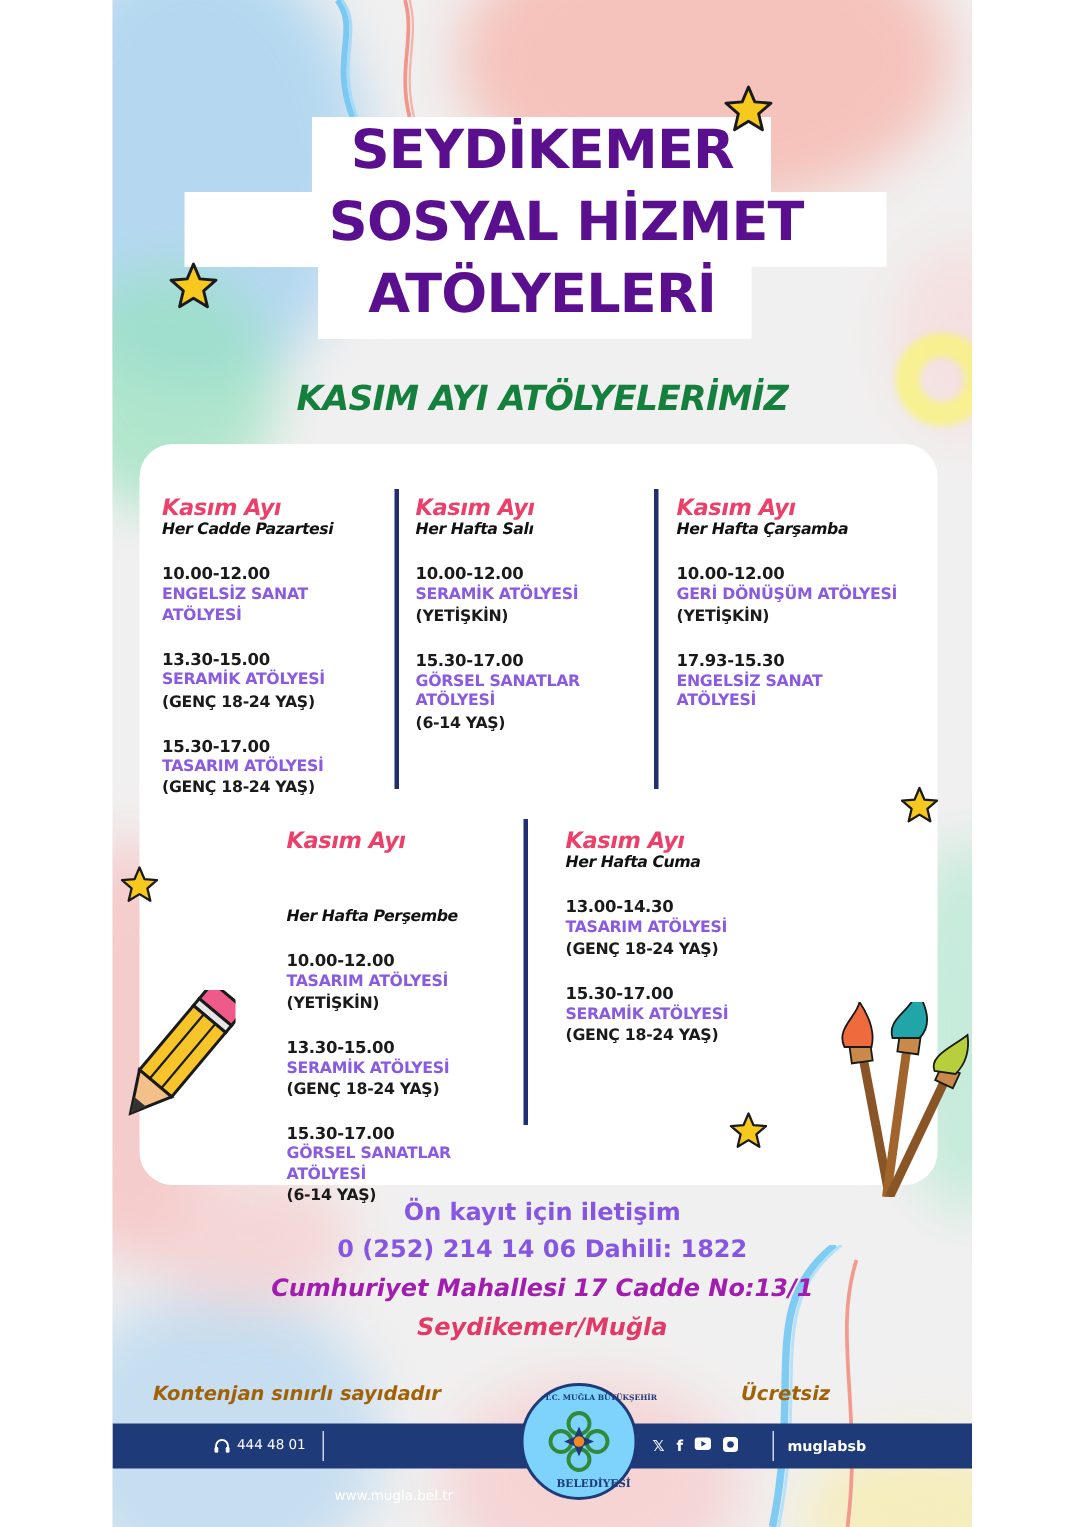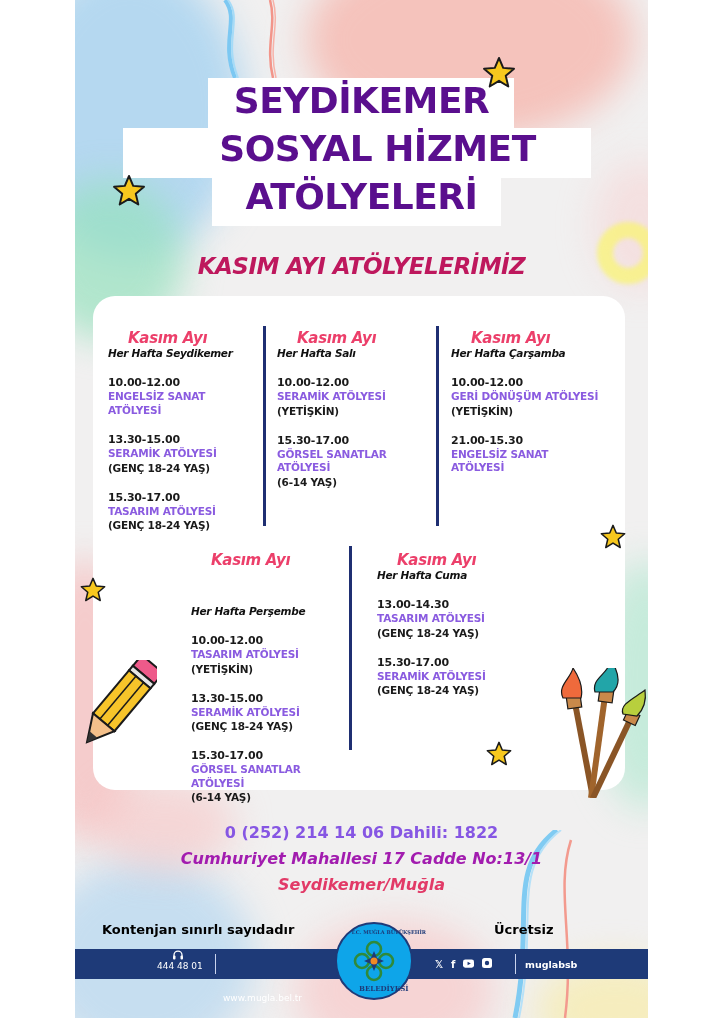--- a/index.html
+++ b/index.html
@@ -31,57 +31,57 @@
   .title-box { position: absolute; background: #ffffff; }
   .title-line {
     position: absolute; left: 0; width: 573px; text-align: center;
     font-family: "DejaVu Sans", sans-serif; font-weight: bold;
     color: #5a0f8e; font-size: 36px; letter-spacing: -0.5px;
   }
 
   .subtitle {
     position: absolute; left: 0; width: 573px; top: 253px; text-align: center;
     font-family: "DejaVu Sans", sans-serif; font-weight: bold; font-style: italic;
-    color: #be185d; font-size: 23px; letter-spacing: -0.5px;
+    color: #15803d; font-size: 23px; letter-spacing: -0.5px;
   }
 
   .card {
     position: absolute; left: 18px; top: 296px; width: 532px; height: 494px;
     background: #ffffff; border-radius: 22px;
   }
 
   .day-col { position: absolute; }
   .kasim { font-family: "DejaVu Sans", sans-serif; font-weight: bold; font-style: italic;
-    color: #ec3f6a; font-size: 15px; line-height: 17px; letter-spacing: -0.3px; margin-left: 20px; }
+    color: #ec3f6a; font-size: 15px; line-height: 17px; letter-spacing: -0.3px; }
   .weekday { font-family: "DejaVu Sans", sans-serif; font-weight: bold; font-style: italic;
     color: #111; font-size: 10.5px; line-height: 13px; letter-spacing: -0.3px; margin-bottom: 4px; }
   .session { margin-top: 16px; margin-bottom: 13px; }
   .time { font-family: "DejaVu Sans", sans-serif; font-size: 11px; color: #1a1a1a; line-height: 14px; font-weight: bold; letter-spacing: -0.2px;}
   .name { font-family: "DejaVu Sans", sans-serif; font-size: 10.5px; color: #8a5be0; line-height: 13.5px; font-weight: bold; letter-spacing: -0.2px;}
   .group { font-family: "DejaVu Sans", sans-serif; font-size: 10.5px; color: #1a1a1a; line-height: 14px; font-weight: bold; letter-spacing: -0.2px;}
 
   .divider { position: absolute; width: 3px; background: #1f2f72; }
 
   .contact { position: absolute; left: 0; width: 573px; text-align: center; }
   .c1 { top: 798px; font-family: "DejaVu Sans", sans-serif; font-weight: bold; font-size: 16px; color: #8656e3; }
   .c2 { top: 823px; font-family: "DejaVu Sans", sans-serif; font-weight: bold; font-size: 16px; color: #8656e3; }
   .c3 { top: 849px; font-family: "DejaVu Sans", sans-serif; font-weight: bold; font-style: italic; font-size: 16px; color: #a21caf; }
   .c4 { top: 875px; font-family: "DejaVu Sans", sans-serif; font-weight: bold; font-style: italic; font-size: 16px; color: #e23a67; }
 
-  .note { position: absolute; top: 922px; font-family: "DejaVu Sans", sans-serif; font-weight: bold; font-size: 13px; color: #000000; }
+  .note { position: absolute; top: 922px; font-family: "DejaVu Sans", sans-serif; font-weight: bold; font-size: 13px; color: #a16207; font-style: italic; }
 
   .footer-bar { position: absolute; left: 0; top: 949px; width: 573px; height: 30px; background: #1e3a78; }
   .footer-item { position: absolute; top: 0; height: 30px; display: flex; align-items: center; color: #fff;
     font-family: "DejaVu Sans", sans-serif; font-size: 9px; }
   .footer-sep { position: absolute; top: 5px; width: 1px; height: 20px; background: #c9d3ee; }
   .soc { display: inline-block; margin-right: 8px; font-size: 10px; font-weight: bold; }
 
   .seal {
-    position: absolute; left: 260px; top: 922px; width: 78px; height: 78px; border-radius: 50%;
-    background: #0ea5e9; border: 2.5px solid #1e3a78;
+    position: absolute; left: 272px; top: 922px; width: 78px; height: 78px; border-radius: 50%;
+    background: #7dd3fc; border: 2.5px solid #1e3a78;
   }
   .seal-inner { position: absolute; left: 16px; top: 16px; width: 42px; height: 42px; }
   .seal-text { position: absolute; font-family: "DejaVu Serif", serif; font-weight: bold; color: #1e3a78; font-size: 6px; }
 
   .star { position: absolute; }
 </style>
 </head>
 <body>
 
 <div class="poster">
@@ -125,21 +125,21 @@
     <path d="M12 2 L14.8 8.6 L22 9.2 L16.5 13.9 L18.2 21 L12 17.2 L5.8 21 L7.5 13.9 L2 9.2 L9.2 8.6 Z" fill="#f7c81e" stroke="#1a1a1a" stroke-width="1.3" stroke-linejoin="round"></path>
   </svg>
   <svg class="star" style="left:36px; top:172px;" width="36" height="38" viewBox="0 0 24 24">
     <path d="M12 2 L14.8 8.6 L22 9.2 L16.5 13.9 L18.2 21 L12 17.2 L5.8 21 L7.5 13.9 L2 9.2 L9.2 8.6 Z" fill="#f7c81e" stroke="#1a1a1a" stroke-width="1.3" stroke-linejoin="round"></path>
   </svg>
 
   <div class="card">
 
     <div class="day-col" style="left:15px; top:34px; width:155px;">
       <div class="kasim">Kasım Ayı</div>
-      <div class="weekday">Her Hafta Seydikemer</div>
+      <div class="weekday">Her Cadde Pazartesi</div>
       <div class="session">
         <div class="time">10.00-12.00</div>
         <div class="name">ENGELSİZ SANAT</div>
         <div class="name">ATÖLYESİ</div>
       </div>
       <div class="session">
         <div class="time">13.30-15.00</div>
         <div class="name">SERAMİK ATÖLYESİ</div>
         <div class="group">(GENÇ 18-24 YAŞ)</div>
       </div>
@@ -172,21 +172,21 @@
 
     <div class="day-col" style="left:358px; top:34px; width:170px;">
       <div class="kasim">Kasım Ayı</div>
       <div class="weekday">Her Hafta Çarşamba</div>
       <div class="session">
         <div class="time">10.00-12.00</div>
         <div class="name">GERİ DÖNÜŞÜM ATÖLYESİ</div>
         <div class="group">(YETİŞKİN)</div>
       </div>
       <div class="session">
-        <div class="time">21.00-15.30</div>
+        <div class="time">17.93-15.30</div>
         <div class="name">ENGELSİZ SANAT</div>
         <div class="name">ATÖLYESİ</div>
       </div>
     </div>
 
     <div class="day-col" style="left:98px; top:256px; width:160px;">
       <div class="kasim">Kasım Ayı</div>
       <div class="weekday" style="margin-bottom:9px;margin-top:36px;">Her Hafta Perşembe</div>
       <div class="session">
         <div class="time">10.00-12.00</div>
@@ -252,29 +252,30 @@
     <line x1="52" y1="28" x2="38" y2="130" stroke="#a0642c" stroke-width="6"></line>
     <line x1="78" y1="50" x2="40" y2="130" stroke="#8a5526" stroke-width="6"></line>
     <rect x="14" y="28" width="14" height="12" fill="#c9894a" stroke="#1a1a1a" stroke-width="1.2" transform="rotate(-8 21 34)"></rect>
     <rect x="46" y="22" width="14" height="12" fill="#c9894a" stroke="#1a1a1a" stroke-width="1.2" transform="rotate(8 53 28)"></rect>
     <rect x="72" y="44" width="13" height="11" fill="#c9894a" stroke="#1a1a1a" stroke-width="1.2" transform="rotate(25 78 50)"></rect>
     <path d="M10 30 C 4 18, 18 10, 20 0 C 28 12, 30 22, 28 30 Z" fill="#ef6a3c" stroke="#1a1a1a" stroke-width="1.2"></path>
     <path d="M42 24 C 38 10, 56 6, 58 -8 C 68 8, 66 18, 60 24 Z" fill="#22a5a8" stroke="#1a1a1a" stroke-width="1.2"></path>
     <path d="M70 46 C 66 36, 82 30, 92 22 C 94 36, 88 44, 84 48 Z" fill="#b8cf3d" stroke="#1a1a1a" stroke-width="1.2"></path>
   </svg>
 
+  <div class="contact c1">Ön kayıt için iletişim</div>
   <div class="contact c2">0 (252) 214 14 06 Dahili: 1822</div>
   <div class="contact c3">Cumhuriyet Mahallesi 17 Cadde No:13/1</div>
   <div class="contact c4">Seydikemer/Muğla</div>
 
   <div class="note" style="left:27px;">Kontenjan sınırlı sayıdadır</div>
   <div class="note" style="left:419px;">Ücretsiz</div>
 
   <div class="footer-bar">
-    <div class="footer-item" style="left:82px;flex-direction:column;">
+    <div class="footer-item" style="left:67px;">
       <svg width="12" height="12" viewBox="0 0 24 24" style="margin-right:4px;">
         <path d="M4 14 V12 A8 8 0 0 1 20 12 V14" stroke="#fff" stroke-width="2.5" fill="none"></path>
         <rect x="2" y="13" width="5" height="8" rx="2" fill="#fff"></rect>
         <rect x="17" y="13" width="5" height="8" rx="2" fill="#fff"></rect>
       </svg>
       <span>444 48 01</span>
     </div>
     <div class="footer-sep" style="left:140px;"></div>
     <div class="footer-item" style="left:148px;margin-top:34px;">
       <span>www.mugla.bel.tr</span>

